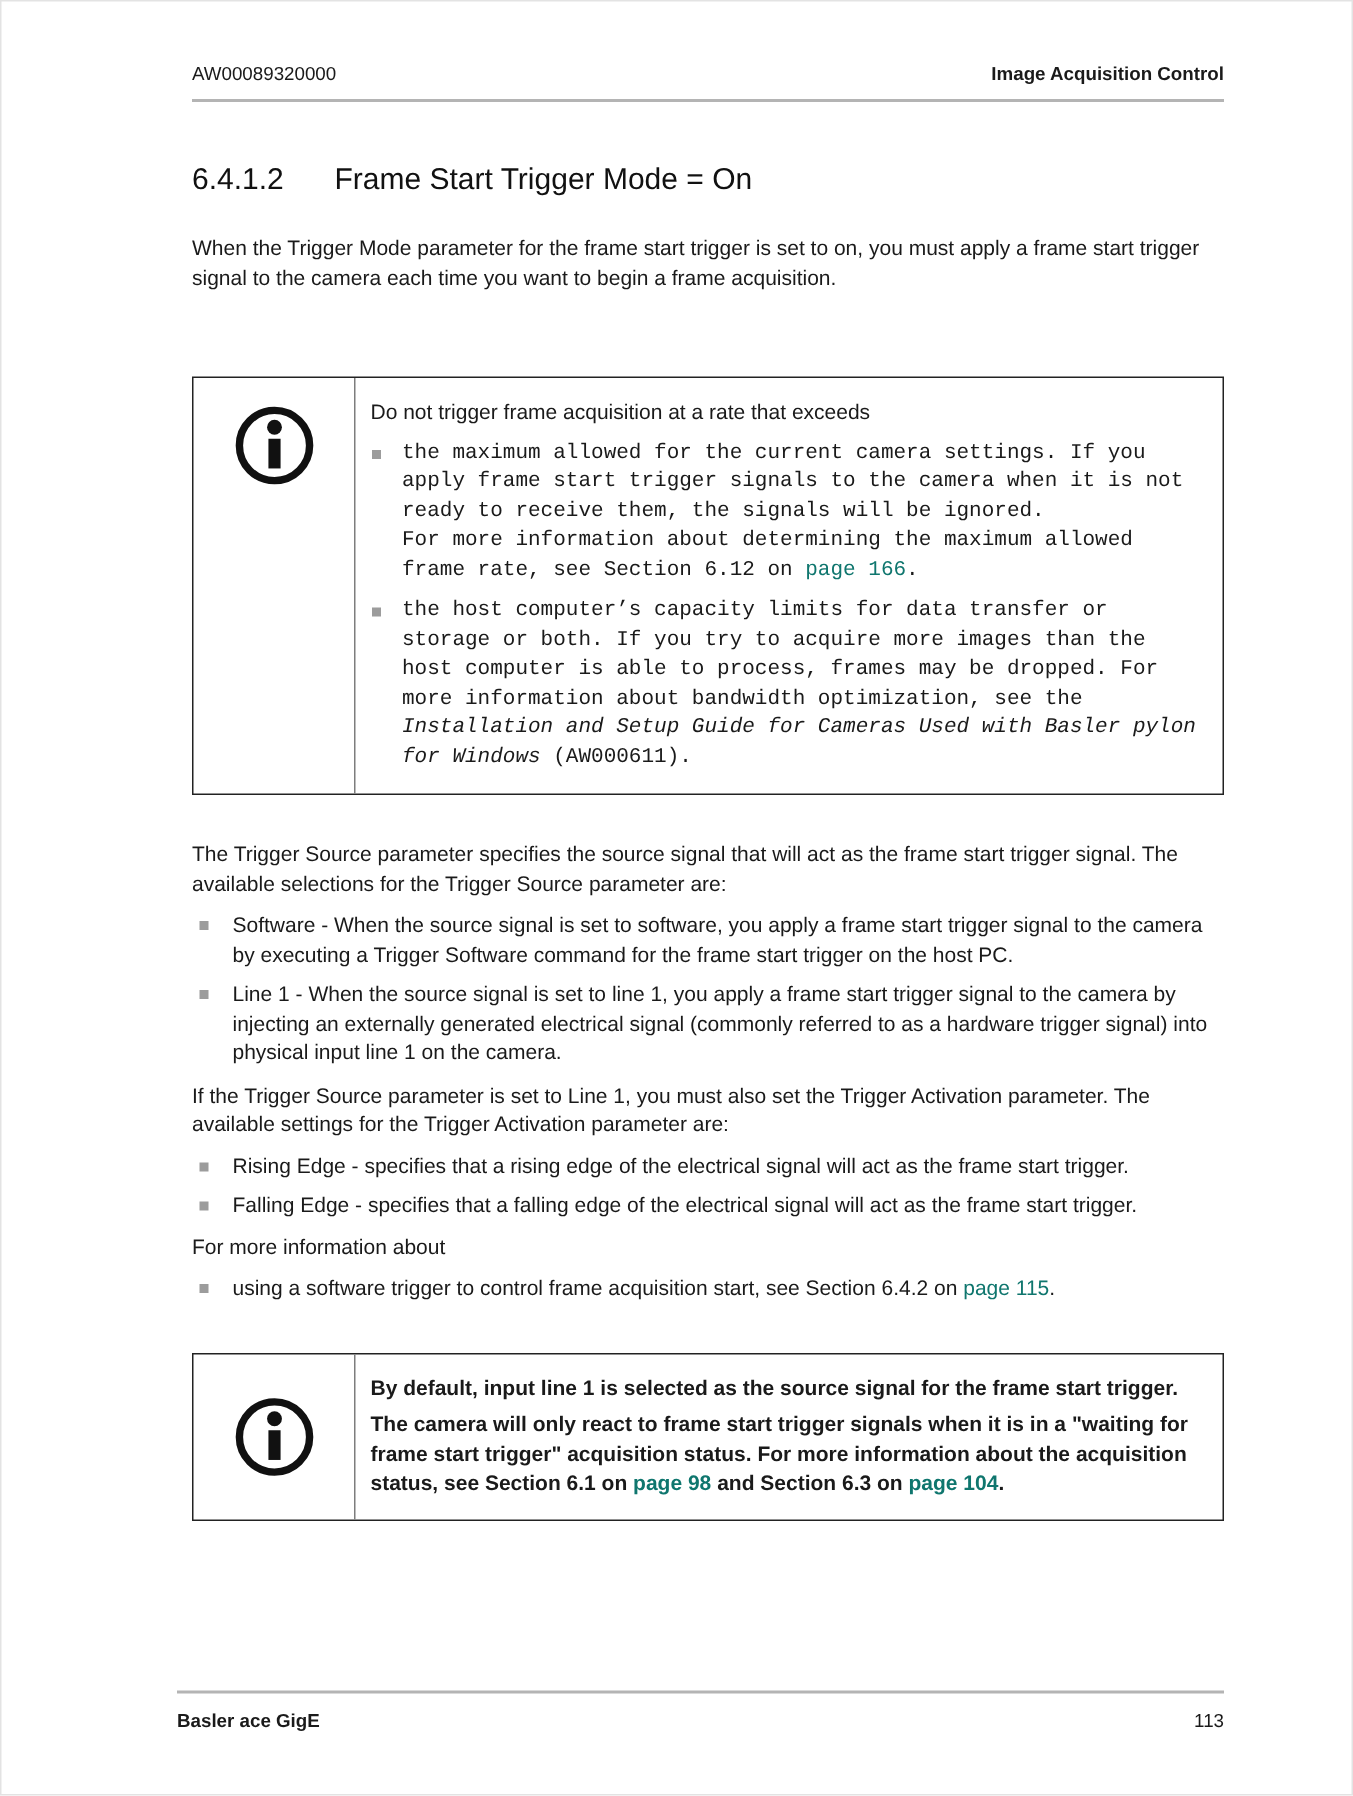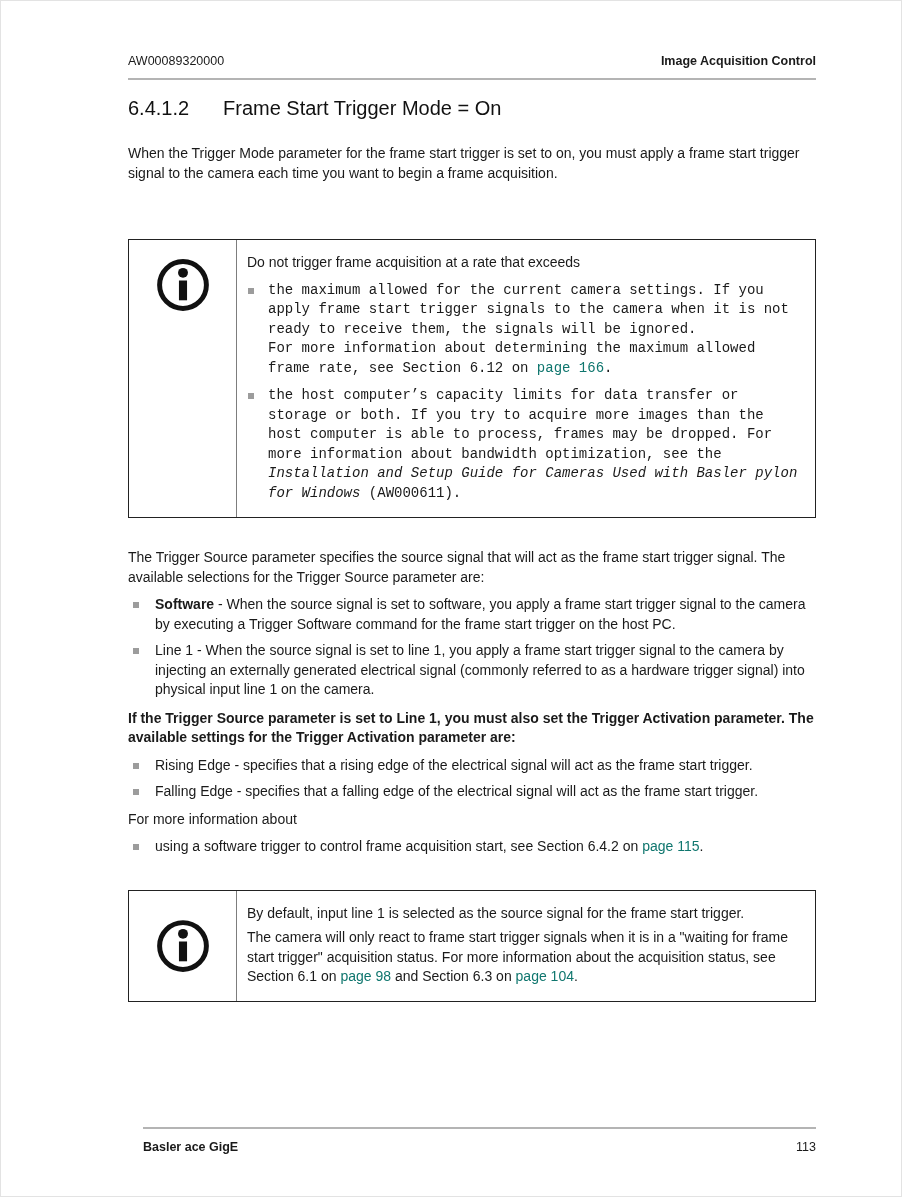--- a/index.html
+++ b/index.html
@@ -5,44 +5,44 @@
   * { margin: 0; padding: 0; box-sizing: border-box; }
   html, body { background: #ffffff; }
   body {
     width: 902px; height: 1197px;
     position: relative; overflow: hidden;
     font-family: "Liberation Sans", sans-serif;
     color: #1a1a1a;
   }
   .page {
     position: absolute; inset: 0;
-    padding: 16px 85px 0 127px;
+    padding: 4px 85px 0 127px;
     border: 1px solid #e3e3e3;
   }
 
   
   .header {
     display: flex; justify-content: space-between; align-items: flex-end;
     padding-top: 37px; padding-bottom: 9px;
     border-bottom: 2px solid #b4b4b4;
     font-size: 12.5px; line-height: 15px;
   }
   .header-right { font-weight: bold; }
   .footer {
-    position: absolute; top: 1126px; left: 142px; right: 85px;
+    position: absolute; top: 1126px; left: 117px; right: 85px;
     border-top: 2px solid #b4b4b4;
     padding-top: 11px;
     display: flex; justify-content: space-between;
     font-size: 12.5px; line-height: 15px;
   }
   .footer-left { font-weight: bold; }
 
   
   .heading {
-    margin-top: 16px;
+    margin-top: 40px;
     display: flex;
     font-size: 20px; font-weight: normal; line-height: 24px; color: #111;
   }
   .heading-num { width: 95px; flex: none; }
 
   
   .para { font-size: 14px; line-height: 19.5px; }
   .intro-para { margin-top: 24px; }
   .block { margin-top: 30px; }
   .para + .para { margin-top: 9px; }
@@ -118,47 +118,47 @@
           <p class="para"><span>the host computer’s capacity limits for data transfer or storage or both. If you try to acquire more images than the host computer is able to process, frames may be dropped. For more information about bandwidth optimization, see the </span><span style="font-style: italic;">Installation and Setup Guide for Cameras Used with Basler pylon for Windows</span><span> (AW000611).</span></p>
         </li>
       </ul>
     </div>
   </div>
 
   <p class="para block">The Trigger Source parameter specifies the source signal that will act as the frame start trigger signal. The available selections for the Trigger Source parameter are:</p>
 
   <ul class="bullets main-bullets tight">
     <li>
-      <p class="para"><span style="font-weight: bold;">Software</span><span> - When the source signal is set to software, you apply a frame start trigger signal to the camera by executing a Trigger Software command for the frame start trigger on the host PC.</span></p>
+      <p class="para"><span style="font-weight: normal;">Software</span><span> - When the source signal is set to software, you apply a frame start trigger signal to the camera by executing a Trigger Software command for the frame start trigger on the host PC.</span></p>
     </li>
     <li>
       <p class="para"><span style="font-weight: normal;">Line 1</span><span> - When the source signal is set to line 1, you apply a frame start trigger signal to the camera by injecting an externally generated electrical signal (commonly referred to as a hardware trigger signal) into physical input line 1 on the camera.</span></p>
     </li>
   </ul>
 
-  <p class="para" style="margin-top:9px;font-weight:bold;">If the Trigger Source parameter is set to Line 1, you must also set the Trigger Activation parameter. The available settings for the Trigger Activation parameter are:</p>
+  <p class="para" style="margin-top:9px;">If the Trigger Source parameter is set to Line 1, you must also set the Trigger Activation parameter. The available settings for the Trigger Activation parameter are:</p>
 
   <ul class="bullets main-bullets tight">
     <li>
       <p class="para"><span>Rising Edge - specifies that a rising edge of the electrical signal will act as the frame start trigger.</span></p>
     </li>
     <li>
       <p class="para"><span>Falling Edge - specifies that a falling edge of the electrical signal will act as the frame start trigger.</span></p>
     </li>
   </ul>
 
   <p class="para" style="margin-top:8px;">For more information about</p>
 
   <ul class="bullets main-bullets tight">
     <li>
       <p class="para"><span>using a software trigger to control frame acquisition start, see Section 6.4.2 on </span><a class="link">page 115</a><span>.</span></p>
     </li>
   </ul>
 
-  <div class="note note-2" style="margin-top:33px;">
+  <div class="note note-2" style="margin-top:33px;font-weight:bold;">
     <div class="note-icon-cell">
       <svg class="info-icon-svg" width="54" height="54" viewBox="0 0 60 60" aria-hidden="true">
         <circle cx="30" cy="30" r="26" fill="none" stroke="#111" stroke-width="5.5"></circle>
         <circle cx="30" cy="16.5" r="5.5" fill="#111"></circle>
         <rect x="25.5" y="25" width="9" height="22" fill="#111"></rect>
       </svg>
     </div>
     <div class="note-body">
       <p class="para"><span>By default, input line 1 is selected as the source signal for the frame start trigger.</span></p>
       <p class="para" style="margin-top:5px;"><span>The camera will only react to frame start trigger signals when it is in a "waiting for frame start trigger" acquisition status. For more information about the acquisition status, see Section 6.1 on </span><a class="link">page 98</a><span> and Section 6.3 on </span><a class="link">page 104</a><span>.</span></p>

